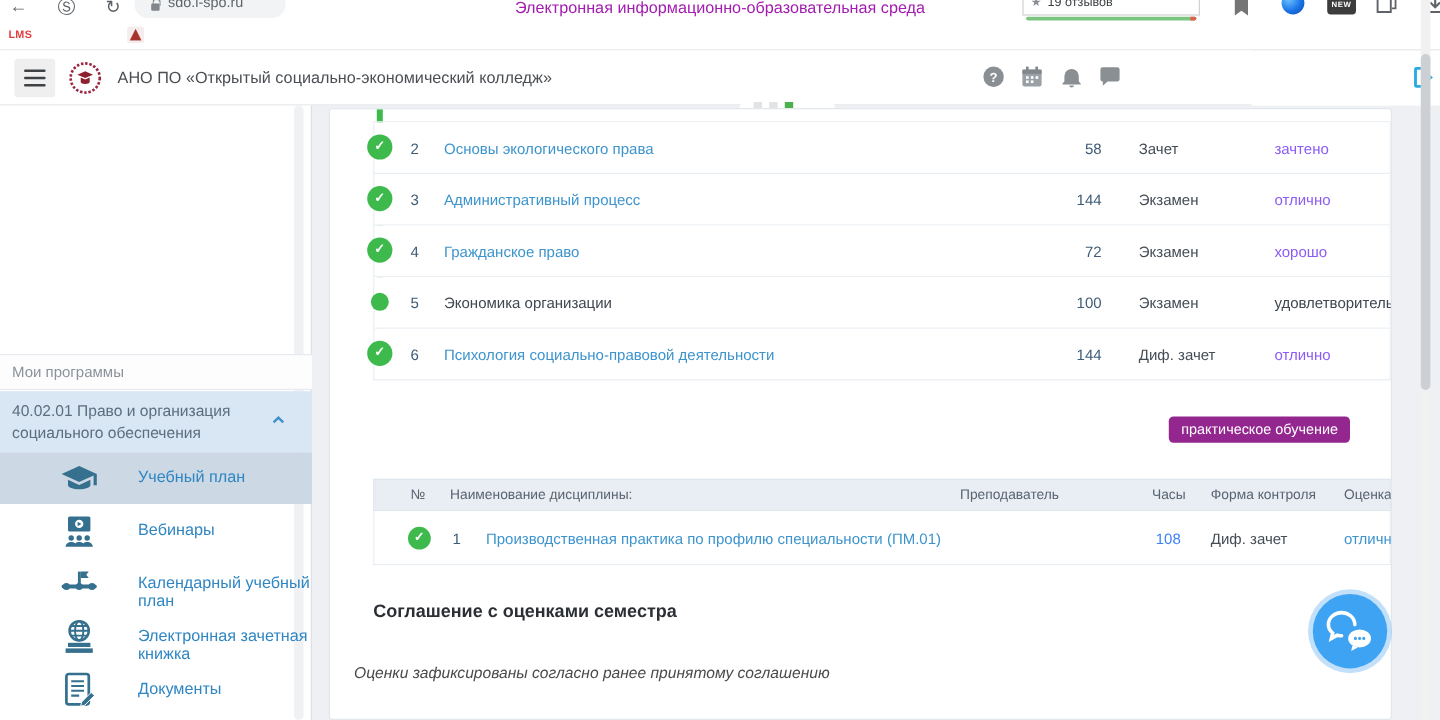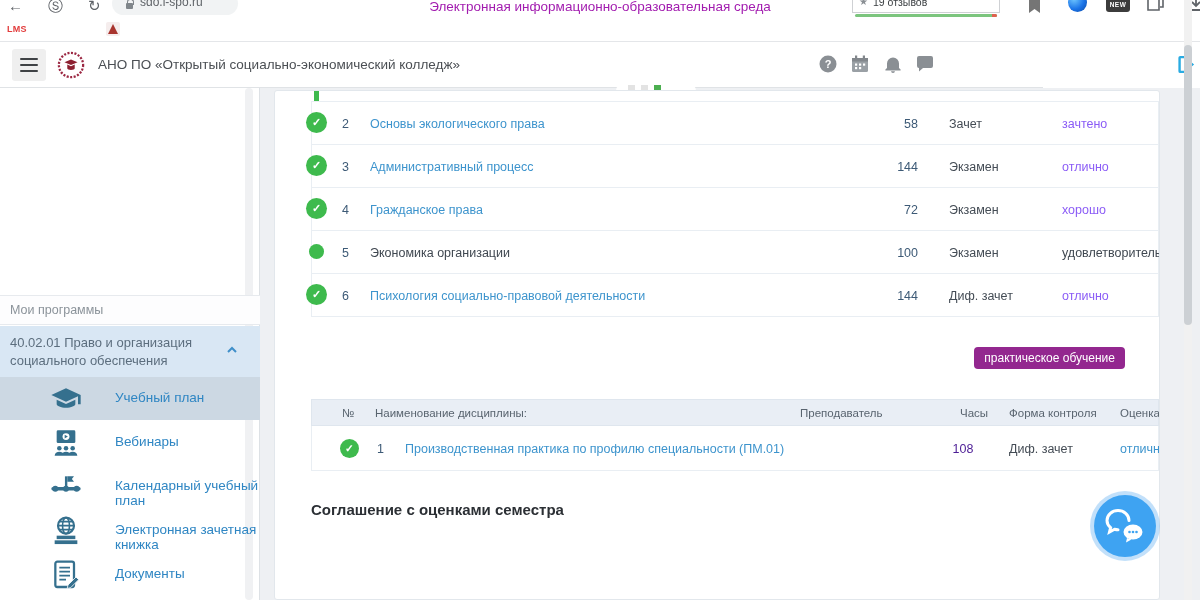--- a/index.html
+++ b/index.html
@@ -75,21 +75,21 @@
   .badge { position:absolute; top:256px; right:34px; background:#93278f; color:#fff; font-size:12px; padding:4px 10px; border-radius:4px; }
 
   .xtable { position:absolute; left:36px; top:308px; width:848px; }
   .xhead { position:relative; height:27px; background:#e9eef5; border:1px solid #dfe6ee; }
   .xhead span { position:absolute; top:7px; font-size:11.5px; color:#59646f; white-space:nowrap; }
   .xrow { position:relative; height:45px; background:#fff; border:1px solid #e9eef3; border-top:none; }
   .h-num{left:30px} .h-name{left:63px} .h-teacher{left:488px} .h-hours{left:648px} .h-form{left:697px} .h-grade{left:808px}
   .x-check { position:absolute; left:28px; top:13px; width:19px; height:19px; background:#3eba4d; border-radius:50%; color:#fff; font-size:10.5px; font-weight:bold; text-align:center; line-height:19px; }
   .x-num { position:absolute; left:65px; top:16px; font-size:12.5px; color:#3d5a76; }
   .x-name{ position:absolute; left:93px; top:16px; font-size:12.5px; color:#3d94cd; white-space:nowrap; }
-  .x-hours{position:absolute; left:630px; top:16px; width:42px; text-align:center; font-size:12.5px; color:#4c1d95; }
+  .x-hours{position:absolute; left:630px; top:16px; width:42px; text-align:right; font-size:12.5px; color:#3b82f6; }
   .x-form{ position:absolute; left:697px; top:16px; font-size:12.5px; color:#444c55; }
   .x-grade{position:absolute; left:808px; top:16px; font-size:12.5px; color:#3d94cd; }
 
   .agree-note { position:absolute; left:20px; top:462px; font-style:italic; font-size:13px; color:#4a4a4a; }
 
   
   .bump { position:absolute; left:616px; top:83px; width:80px; height:9px; background:#fff; border-radius:8px 8px 0 0; }
   .mini-sq { position:absolute; top:85px; width:7px; height:5px; }
 
   
@@ -265,21 +265,21 @@
     </div>
     <div class="prow">
       <span class="c-num">3</span>
       <a class="c-name linklike">Административный процесс</a>
       <span class="c-hours">144</span>
       <span class="c-form">Экзамен</span>
       <a class="c-grade linklike">отлично</a>
     </div>
     <div class="prow">
       <span class="c-num">4</span>
-      <a class="c-name linklike">Гражданское права</a>
+      <a class="c-name linklike">Гражданское право</a>
       <span class="c-hours">72</span>
       <span class="c-form">Экзамен</span>
       <a class="c-grade linklike">хорошо</a>
     </div>
     <div class="prow">
       <span class="c-num">5</span>
       <span class="c-name plain">Экономика организации</span>
       <span class="c-hours">100</span>
       <span class="c-form">Экзамен</span>
       <span class="c-grade plain">удовлетворительно</span>
@@ -314,20 +314,21 @@
       <span class="x-check">✓</span>
       <span class="x-num">1</span>
       <a class="x-name linklike">Производственная практика по профилю специальности (ПМ.01)</a>
       <span class="x-hours">108</span>
       <span class="x-form">Диф. зачет</span>
       <a class="x-grade linklike">отлично</a>
     </div>
   </div>
 
   <div class="sec-heading" style="top:410px;">Соглашение с оценками семестра</div>
+  <div class="agree-note">Оценки зафиксированы согласно ранее принятому соглашению</div>
 </div>
 
 <div class="pg-scroll-track"></div>
 <div class="pg-scroll-thumb"></div>
 
 <div class="fab">
   <svg width="40" height="36" viewBox="0 0 40 36">
     <path d="M24 12.5C24 6.7 18.8 2.5 13 2.5S2 6.7 2 12.5c0 3 1.4 5.4 3.6 7.1L4.5 24l5-2.7c1.1.3 2.3.5 3.5.5" fill="none" stroke="#fff" stroke-width="3" stroke-linecap="round"></path>
     <ellipse cx="28" cy="24" rx="9.5" ry="7.5" fill="#fff"></ellipse>
     <path d="M22 30l-1 4.5 5.5-3z" fill="#fff"></path>

